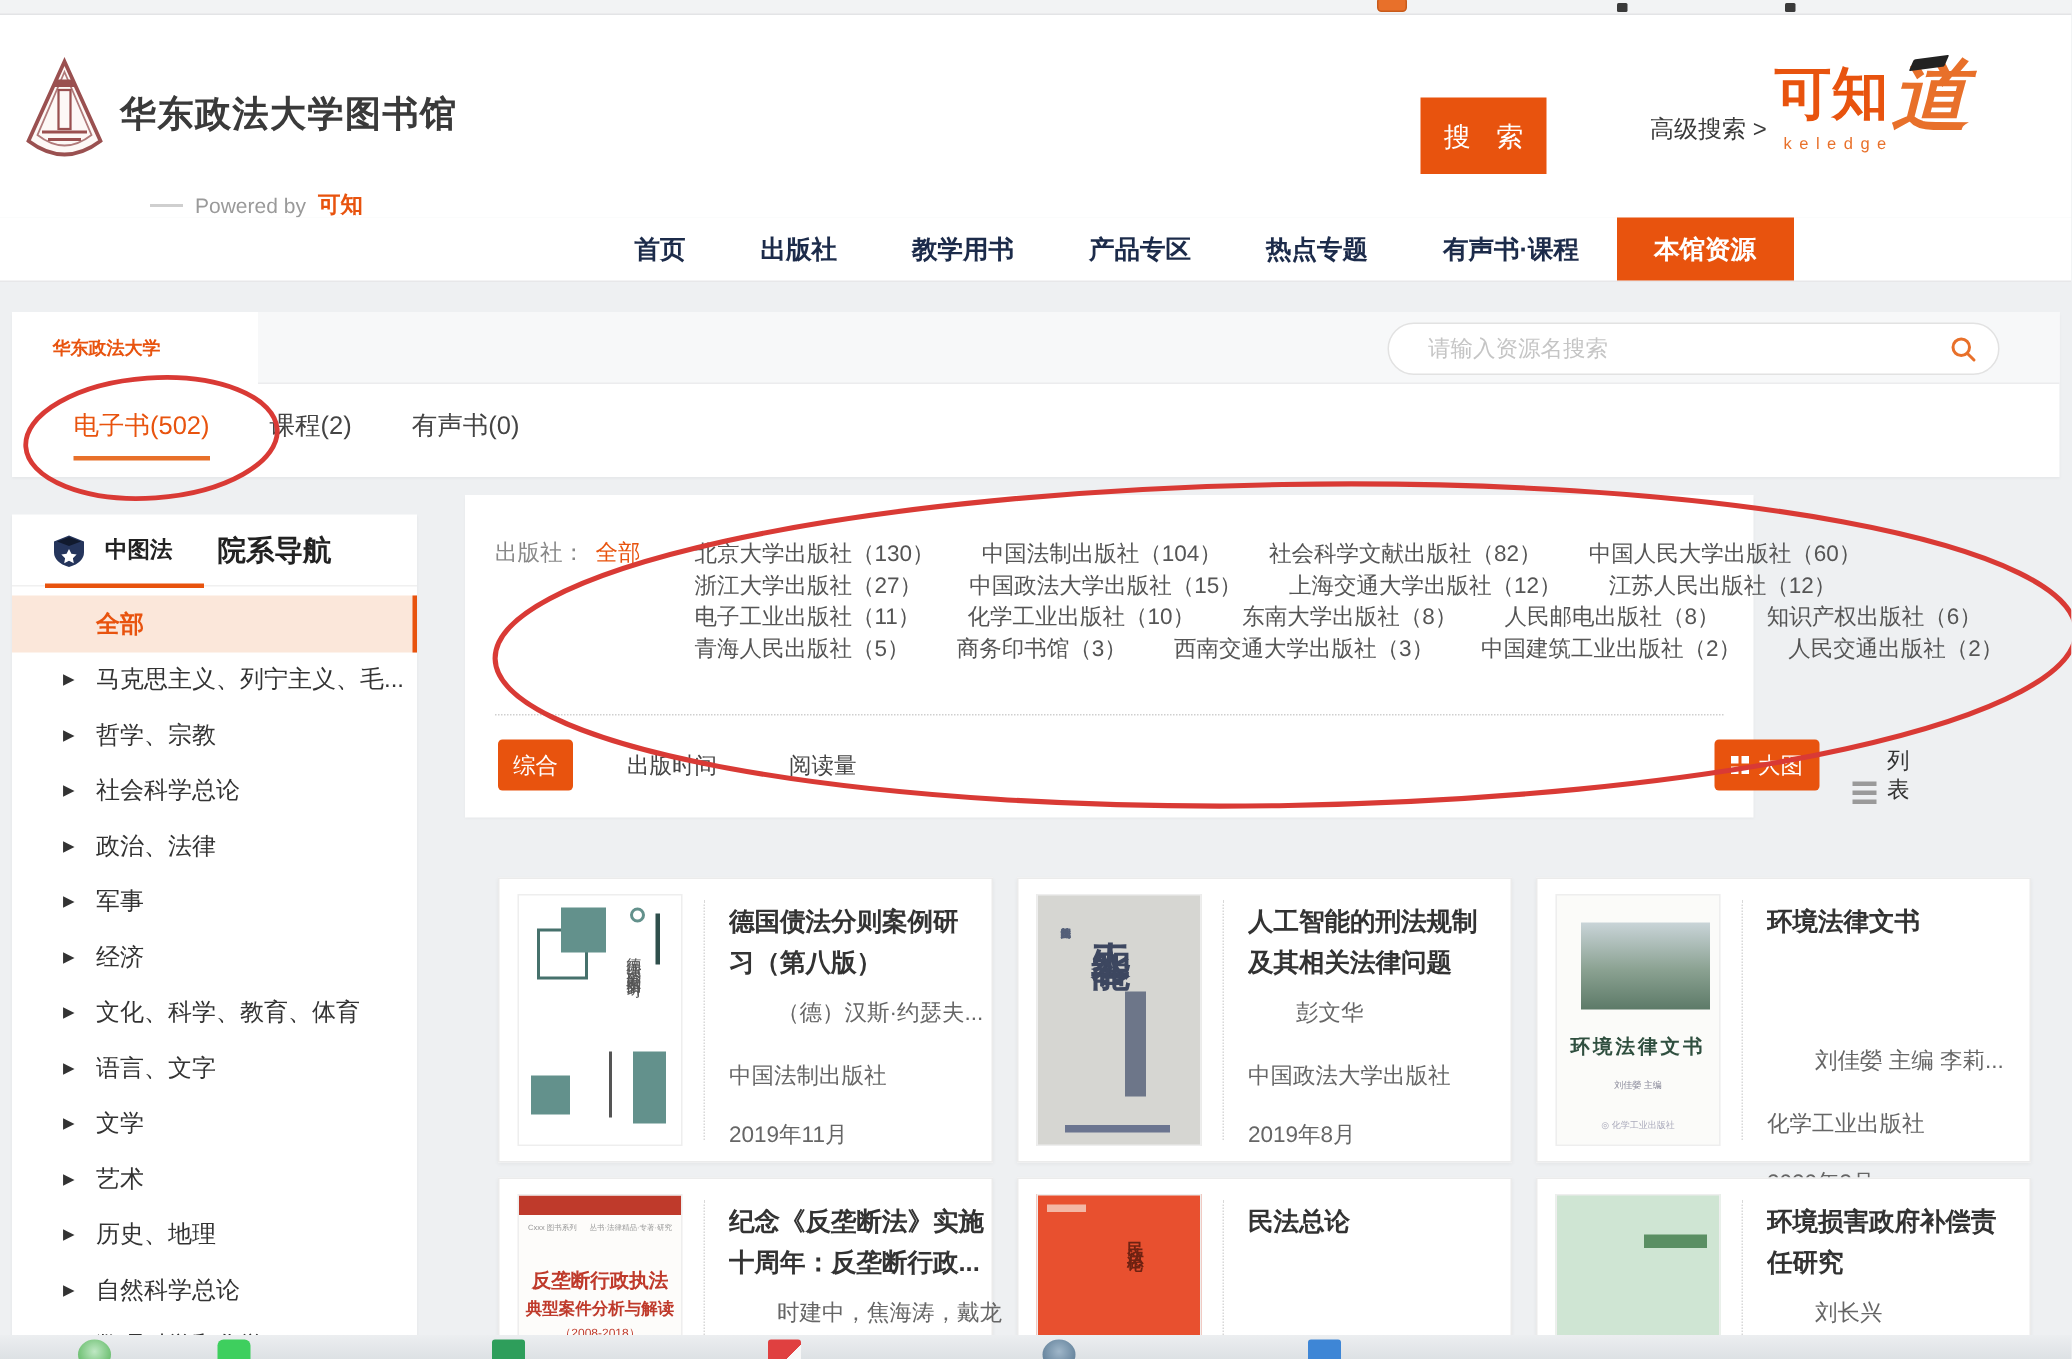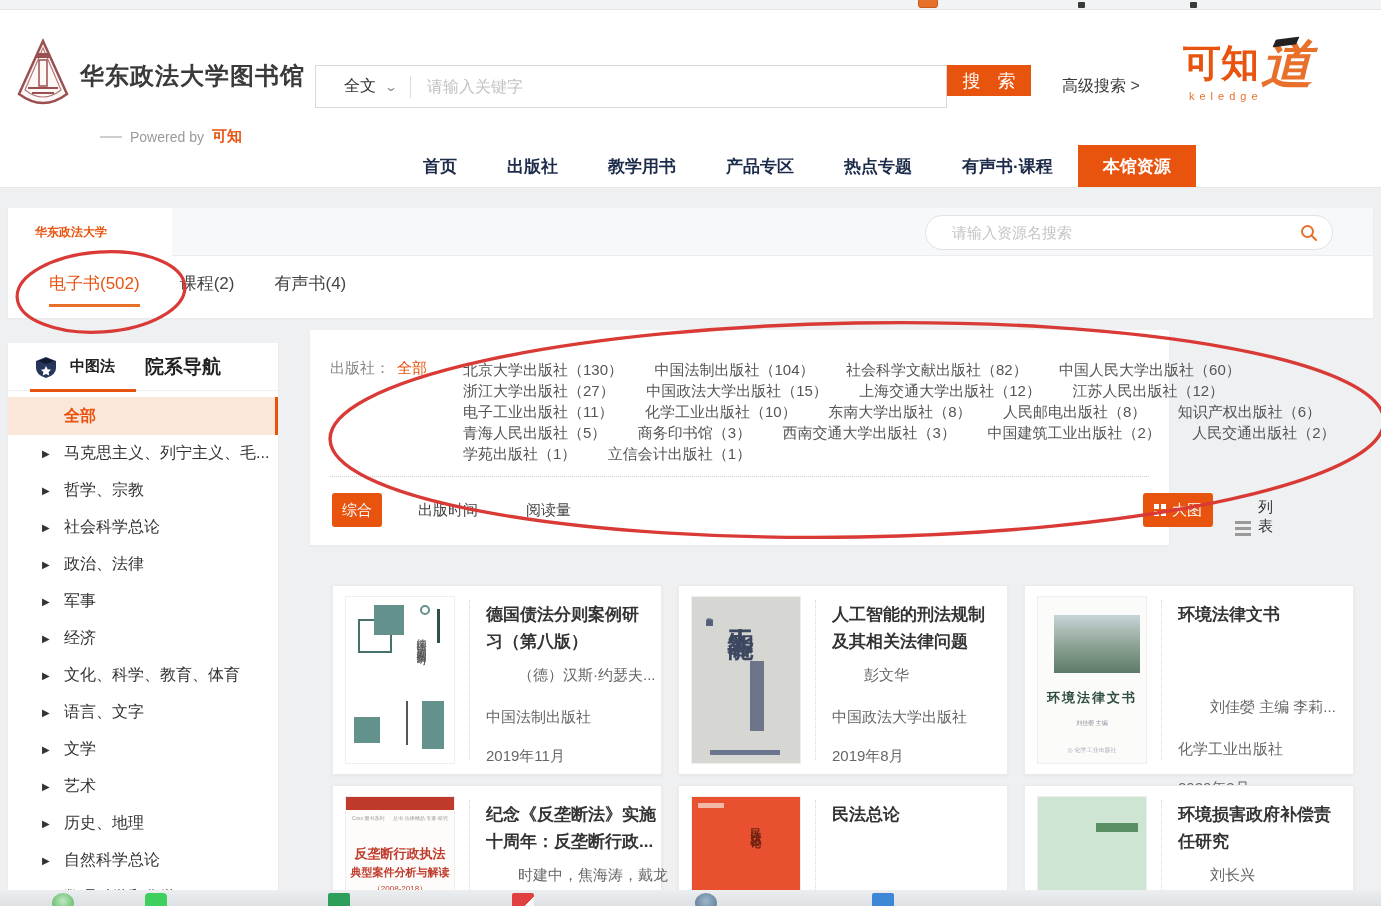--- a/index.html
+++ b/index.html
@@ -18,22 +18,22 @@
   .powered { position:absolute; left:100px; top:117px; font-size:14px; color:#9a9a9a; display:flex; align-items:center; gap:8px; }
   .powered .dash { display:inline-block; width:22px; height:2px; background:#cfcfcf; }
   .powered .brand { color:#e8530e; font-weight:bold; font-size:15px; }
 
   .search-box { position:absolute; left:315px; top:55px; width:632px; height:43px; border:1px solid #d9d9d9; background:#fff; display:flex; align-items:center; }
   .scope { display:flex; align-items:center; gap:10px; padding:0 14px 0 28px; font-size:16px; color:#333; cursor:pointer; }
   .scope .chev { font-size:12px; color:#888; transform:scaleX(1.4); }
   .search-sep { width:1px; height:22px; background:#ddd; }
   .search-input { flex:1; border:none; outline:none; font-size:16px; padding:0 16px; color:#333; }
   .search-input::placeholder { color:#c3c3c3; }
-  .search-btn { position:absolute; left:947px; top:55px; width:84px; height:31px; background:#e8530e; color:#fff; font-size:18px; border:none; letter-spacing:6px; padding-left:6px; cursor:pointer; }
-  .adv-search { position:absolute; left:1062px; top:66px; font-size:16px; color:#3a3a3a; cursor:pointer; }
+  .search-btn { position:absolute; left:947px; top:55px; width:84px; height:51px; background:#e8530e; color:#fff; font-size:18px; border:none; letter-spacing:6px; padding-left:6px; cursor:pointer; }
+  .adv-search { position:absolute; left:1100px; top:66px; font-size:16px; color:#3a3a3a; cursor:pointer; }
 
   .keledge { position:absolute; left:1183px; top:30px; width:140px; height:80px; }
   .keledge .row { display:flex; align-items:flex-start; }
   .keledge .kz { font-size:38px; font-weight:bold; color:#e8530e; line-height:46px; }
   .keledge .dao { font-size:52px; font-weight:bold; color:#e8702a; font-style:italic; line-height:50px; margin-left:2px; font-family:"Liberation Serif","DejaVu Serif",serif; }
   .keledge .cap { position:absolute; left:92px; top:-2px; width:22px; height:8px; background:#222; transform:skewX(-30deg) rotate(-8deg); border-radius:1px; }
   .keledge .sub { font-size:11px; color:#e8702a; letter-spacing:5px; margin-top:0px; padding-left:6px; }
 
   
   .nav { position:absolute; left:0; top:145px; width:1381px; height:43px; background:#fff; border-bottom:1px solid #e7e7e9; display:flex; align-items:stretch; padding-left:398px; z-index:4; }
@@ -153,28 +153,20 @@
       <path d="M18 55 h22" stroke="#9a5050" stroke-width="2"></path>
     </svg>
   </div>
   <div class="site-title">华东政法大学图书馆</div>
   <div class="powered">
     <span class="dash"></span>
     <span>Powered by</span>
     <span class="brand">可知</span>
   </div>
 
-  <div class="search-box">
-    <div class="scope">
-      <span>全文</span>
-      <span class="chev">⌄</span>
-    </div>
-    <div class="search-sep"></div>
-    <input class="search-input" placeholder="请输入关键字" style="">
-  </div>
   <button class="search-btn">搜 索</button>
   <div class="adv-search">高级搜索 &gt;</div>
 
   <div class="keledge">
     <span class="cap"></span>
     <div class="row">
       <span class="kz">可知</span>
       <span class="dao">道</span>
     </div>
     <div class="sub">keledge</div>
@@ -198,21 +190,21 @@
       <input placeholder="请输入资源名搜索" style="">
       <svg class="mag" viewBox="0 0 18 18">
         <circle cx="7.5" cy="7.5" r="5.5" fill="none" stroke="#e8702a" stroke-width="2"></circle>
         <line x1="11.8" y1="11.8" x2="16" y2="16" stroke="#e8702a" stroke-width="2" stroke-linecap="round"></line>
       </svg>
     </div>
   </div>
   <div class="res-tabs">
     <div class="res-tab active">电子书(502)</div>
     <div class="res-tab">课程(2)</div>
-    <div class="res-tab">有声书(4)</div>
+    <div class="res-tab">有声书(0)</div>
   </div>
 </div>
 
 <div class="sidebar">
   <div class="side-head">
     <svg width="24" height="24" viewBox="0 0 24 24">
       <path d="M12 2 L22 6 V13 Q22 20 12 23 Q2 20 2 13 V6 Z" fill="#25355c"></path>
       <path d="M4 6 L12 3 L20 6 L12 9 Z" fill="#111a2e"></path>
       <path d="M12 11 l1.6 3.2 3.5 .5 -2.5 2.4 .6 3.4 -3.2 -1.6 -3.2 1.6 .6 -3.4 -2.5 -2.4 3.5 -.5 Z" fill="#ffffff"></path>
     </svg>
@@ -300,24 +292,20 @@
       <span class="pub-item">人民邮电出版社（8）</span>
       <span class="pub-item">知识产权出版社（6）</span>
     </div>
     <div class="pub-row">
       <span class="pub-item">青海人民出版社（5）</span>
       <span class="pub-item">商务印书馆（3）</span>
       <span class="pub-item">西南交通大学出版社（3）</span>
       <span class="pub-item">中国建筑工业出版社（2）</span>
       <span class="pub-item">人民交通出版社（2）</span>
     </div>
-    <div class="pub-row">
-      <span class="pub-item">学苑出版社（1）</span>
-      <span class="pub-item">立信会计出版社（1）</span>
-    </div>
   </div>
   <div class="dotted-sep"></div>
   <div class="sort-row">
     <button class="sort-btn">综合</button>
     <span class="sort-opt" style="left:108px">出版时间</span>
     <span class="sort-opt" style="left:216px">阅读量</span>
     <button class="view-big">
       <span class="grid-ico">
           <i></i>
           <i></i>

